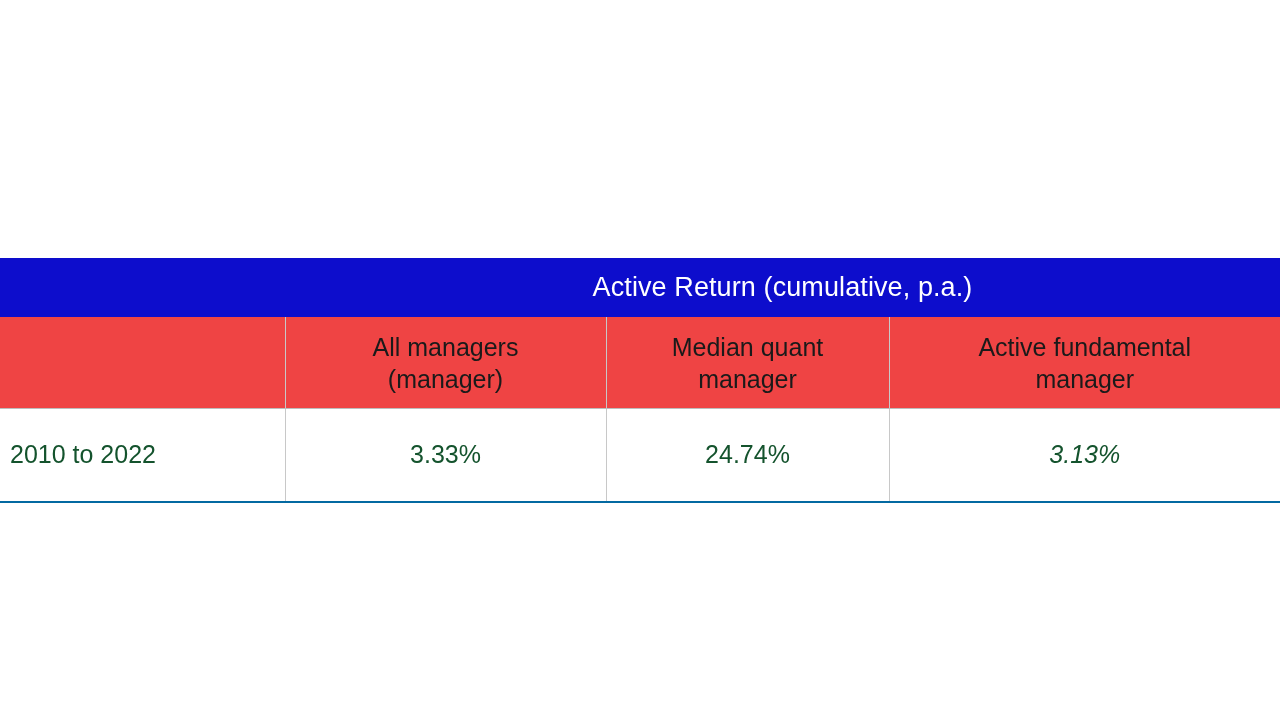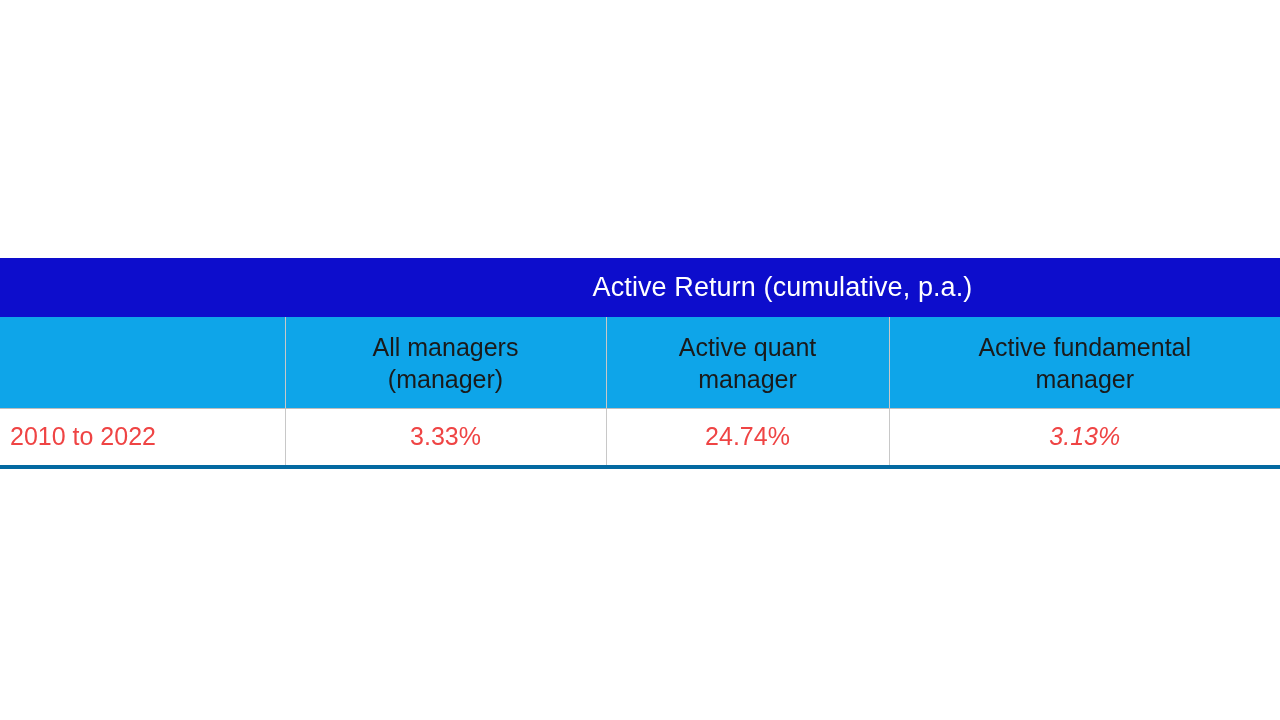--- a/index.html
+++ b/index.html
@@ -55,45 +55,45 @@
     text-align: center;
     letter-spacing: 0.1px;
     vertical-align: middle;
     line-height: 1.1;
   }
 
   
   .hdr-row td {
     height: 91px;
     padding: 0 8px;
-    background: #0ea5e9;
+    background: #ef4444;
     border-right: 1px solid #c8c8c8;
     border-bottom: 1px solid #bdbdbd;
     vertical-align: middle;
     text-align: center;
     color: #1a1a1a;
     font-size: 25px;
     font-weight: 400;
     line-height: 1.28;
   }
   .hdr-row td.hdr-blank {
     border-right: 1px solid #c8c8c8;
   }
   .hdr-row td.last { border-right: none; }
 
   
   .data-row td {
     height: 56px;
-    padding: 0 10px;
+    padding: 18px 10px;
     background: #ffffff;
     border-right: 1px solid #c8c8c8;
-    border-bottom: 4px solid #0369a1;
+    border-bottom: 2px solid #0369a1;
     vertical-align: middle;
     text-align: center;
-    color: #ef4444;
+    color: #14532d;
     font-size: 25px;
     font-weight: 400;
     line-height: 1.1;
   }
   .data-row td.row-label {
     text-align: left;
   }
   .data-row td.last { border-right: none; font-style: italic; }
 </style>
 </head>
@@ -113,21 +113,21 @@
         <td class="grp-blank"></td>
         <td class="grp-title" colspan="3">Active Return (cumulative, p.a.)</td>
       </tr>
       <tr class="hdr-row">
         <td class="hdr-blank"></td>
         <td>
           <span>All managers</span><br>
           <span>(manager)</span>
         </td>
         <td>
-          <span>Active quant</span><br>
+          <span>Median quant</span><br>
           <span>manager</span>
         </td>
         <td class="last">
           <span>Active fundamental</span><br>
           <span>manager</span>
         </td>
       </tr>
     </thead>
     <tbody>
       <tr class="data-row">

